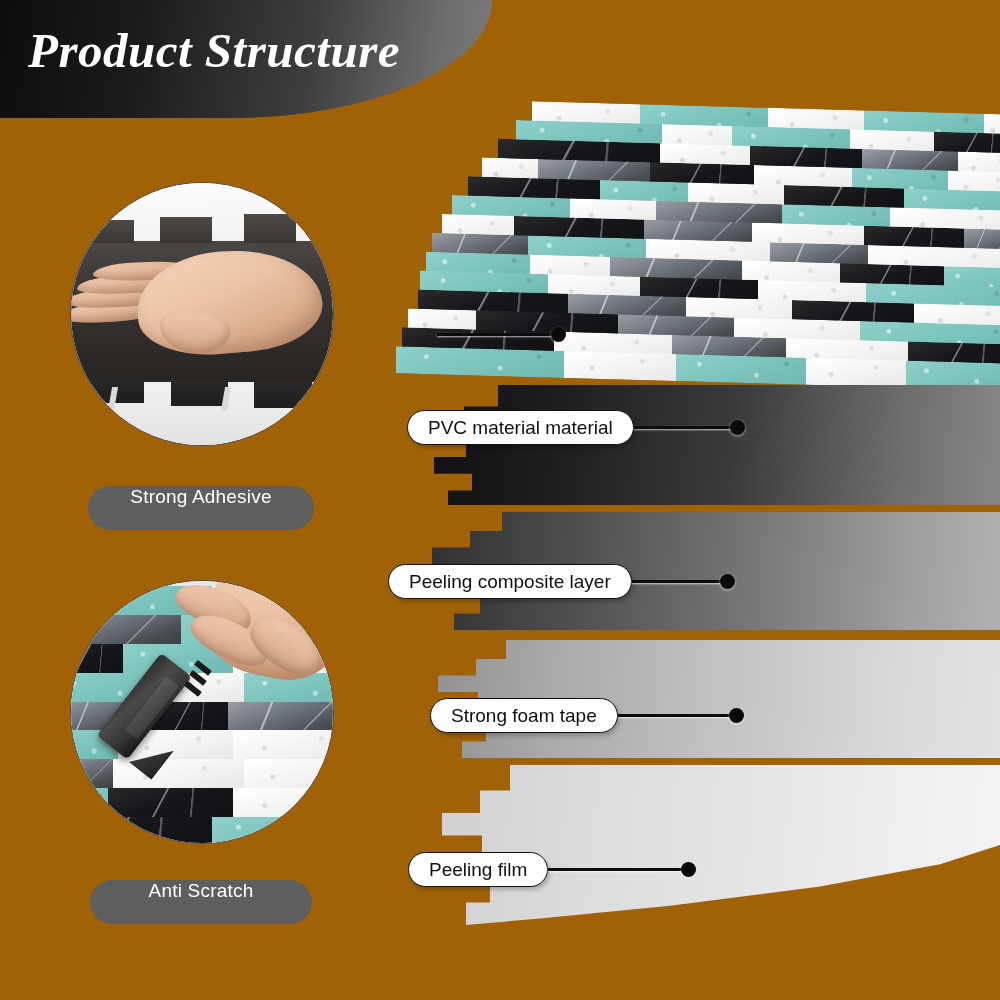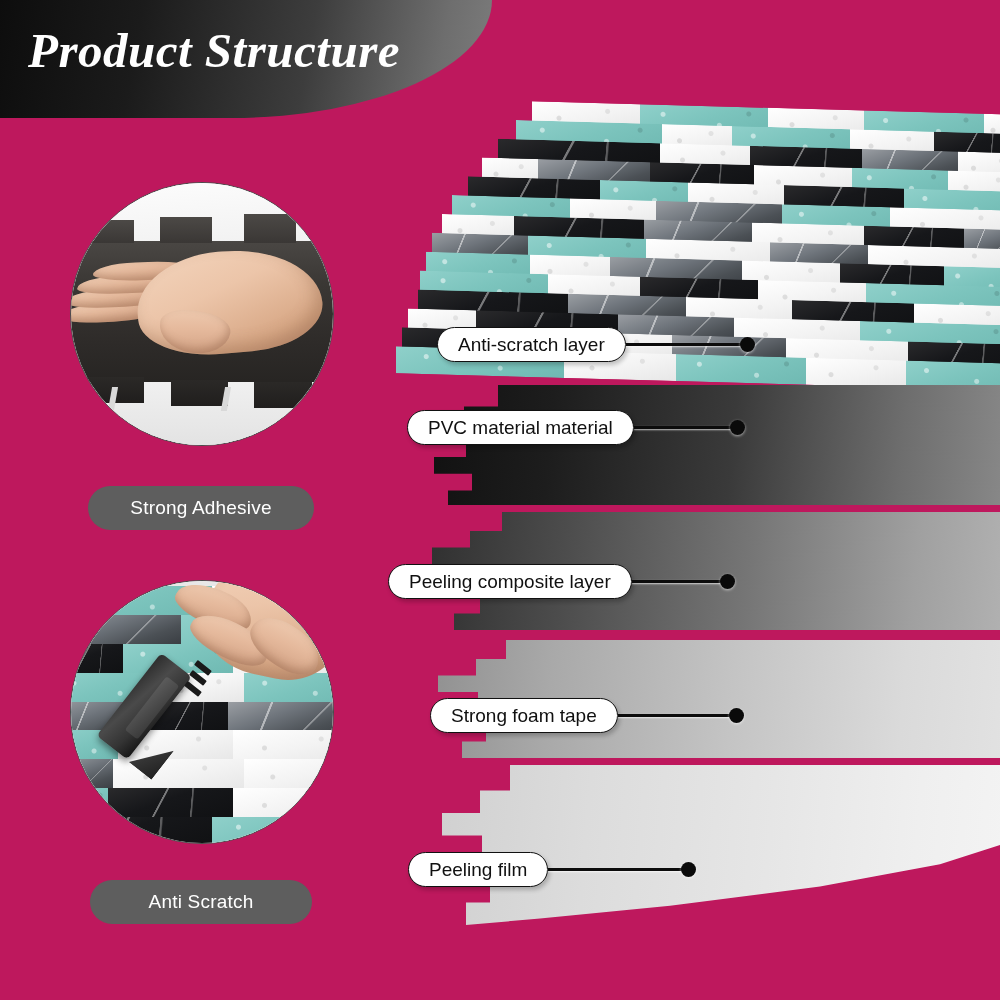--- a/index.html
+++ b/index.html
@@ -3,21 +3,21 @@
 <meta charset="utf-8">
 <style>
   html,body{margin:0;padding:0;}
   body{
     width:1000px;height:1000px;
     background:#ffffff;
     font-family:"Liberation Sans", sans-serif;
     overflow:hidden;
     position:relative;
   }
-  #stage{position:absolute;left:0;top:0;width:1000px;height:1000px;overflow:hidden;background:#be185d;}
+  #stage{position:absolute;left:0;top:0;width:1000px;height:1000px;overflow:hidden;background:#a16207;}
 
   
   #header-banner{
     position:absolute;left:0;top:0;width:492px;height:118px;
     background:linear-gradient(100deg,#0d0d0d 0%,#1b1b1b 28%,#3d3d3d 62%,#6e6e6e 88%,#7d7d7d 100%);
     border-bottom-right-radius:260px 118px;
     overflow:hidden;
   }
   #header-title{
     position:absolute;left:28px;top:22px;
@@ -37,21 +37,21 @@
   }
   #photo-adhesive{left:70px;top:182px;width:262px;height:262px;}
   #photo-scratch{left:70px;top:580px;width:262px;height:262px;}
 
   .feature-badge{
     position:absolute;
     background:#5e5e5e;
     color:#ffffff;
     border-radius:26px;
     font-size:19px;
-    display:flex;align-items:center;justify-content:center;
+    display:flex;align-items:flex-start;justify-content:center;
     letter-spacing:.2px;
   }
   #badge-adhesive{left:88px;top:486px;width:226px;height:44px;}
   #badge-scratch{left:90px;top:880px;width:222px;height:44px;}
 
   
   .p1-bg{position:absolute;inset:0;background:linear-gradient(175deg,#fdfdfd 0%,#f2f2f2 26%,#eaeaea 100%);}
   .p1-tile{
     position:absolute;left:-14%;top:22%;width:128%;height:56%;
     background:linear-gradient(180deg,#4a4744 0%,#3a3734 30%,#2e2b29 70%,#262422 100%);
@@ -277,23 +277,20 @@
       <div class="gl-body" style="background:linear-gradient(95deg,#8e8e8e 0%,#a9a9a9 22%,#c4c4c4 52%,#dadada 80%,#e3e3e3 100%);
         clip-path:polygon(86px 0,600px 0,600px 100%,42px 100%,42px 86%,66px 86%,66px 72%,26px 72%,26px 58%,58px 58%,58px 44%,18px 44%,18px 30%,56px 30%,56px 16%,86px 16%);"></div>
     </div>
 
     <div class="gray-layer" style="left:0;top:665px;width:600px;height:160px;">
       <div class="gl-body" style="background:linear-gradient(95deg,#cfcfcf 0%,#dcdcdc 28%,#e6e6e6 58%,#efefef 82%,#f4f4f4 100%);
         clip-path:polygon(90px 0,600px 0,600px 46%,520px 62%,400px 76%,250px 88%,120px 96%,46px 100%,46px 86%,70px 86%,70px 72%,30px 72%,30px 58%,62px 58%,62px 44%,22px 44%,22px 30%,60px 30%,60px 16%,90px 16%);"></div>
     </div>
 
     <div class="callout" style="left:17px;top:227px;">
-      <div class="callout-pill">
-        <span>Anti-scratch layer</span>
-      </div>
       <div class="callout-line" style="width:116px;"></div>
       <div class="callout-dot"></div>
     </div>
 
     <div class="callout" style="left:-13px;top:310px;">
       <div class="callout-pill">
         <span>PVC material material</span>
       </div>
       <div class="callout-line" style="width:98px;"></div>
       <div class="callout-dot"></div>

